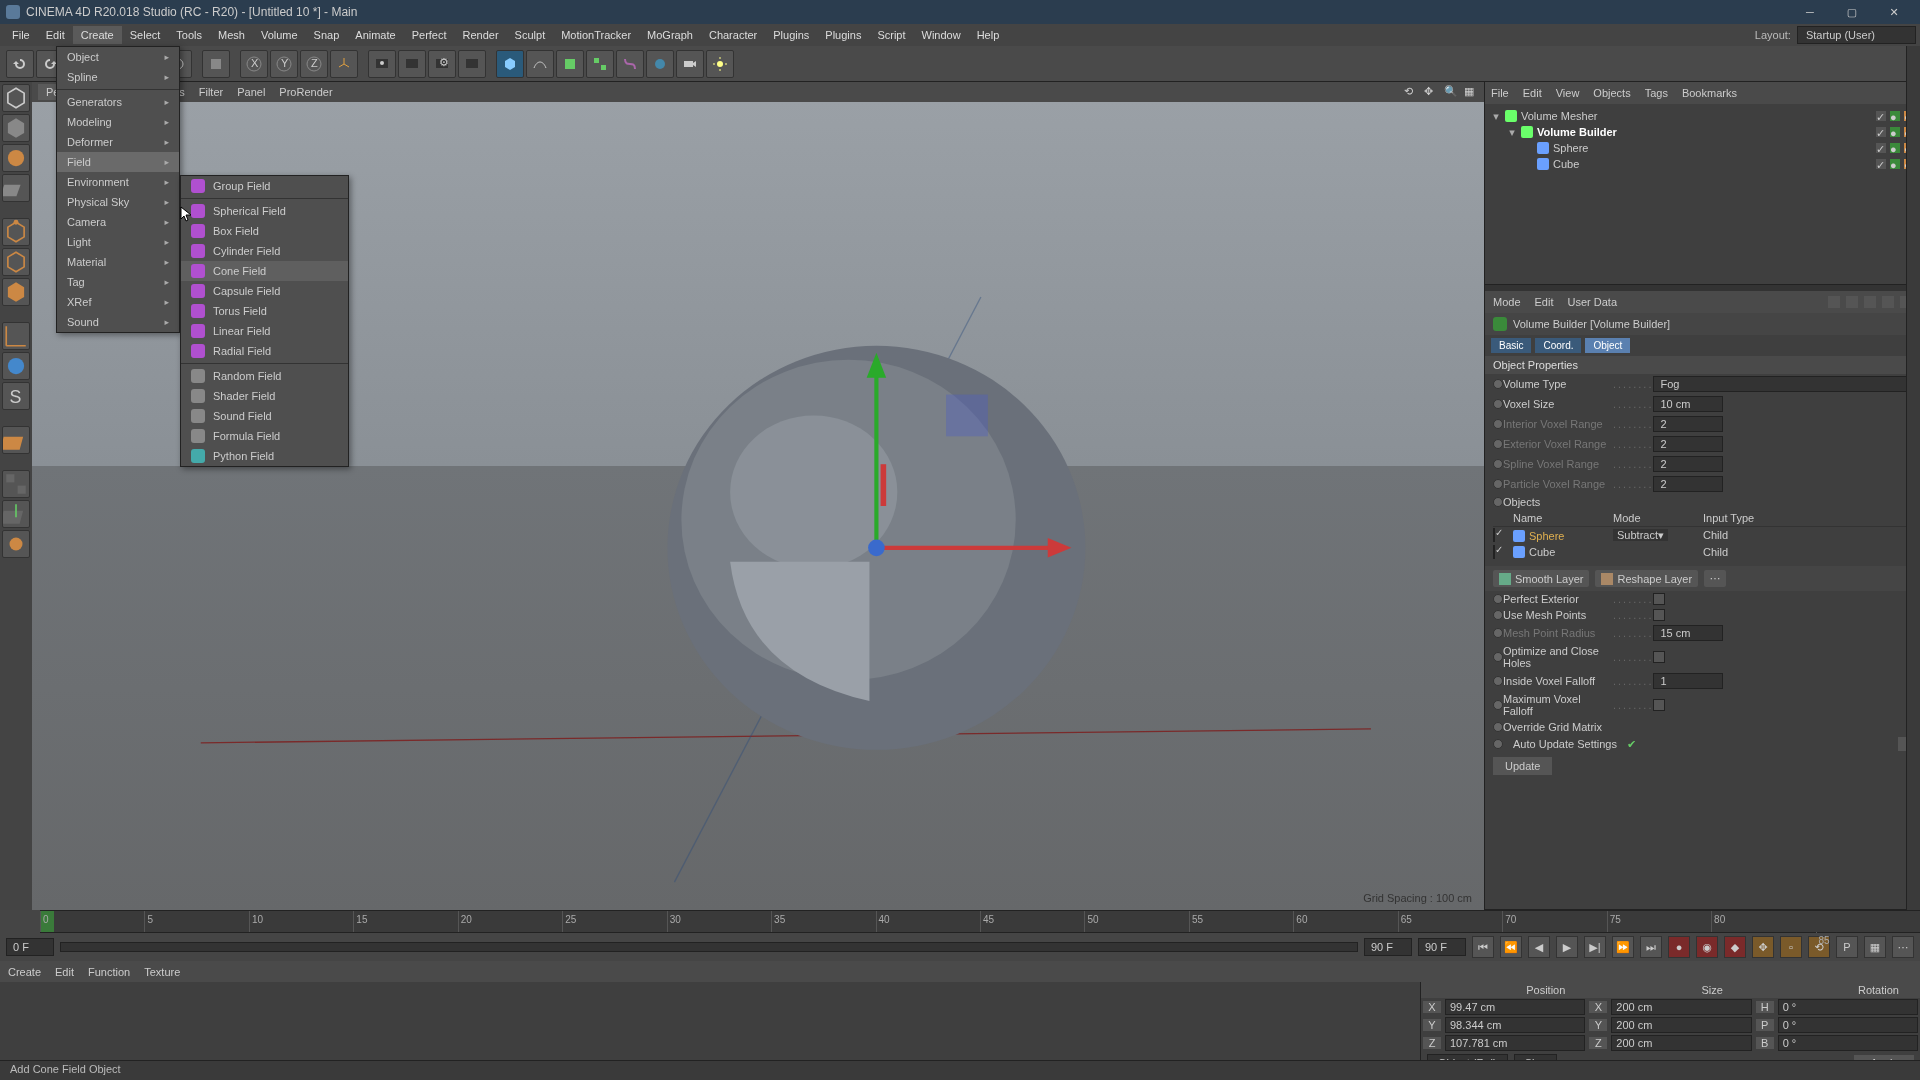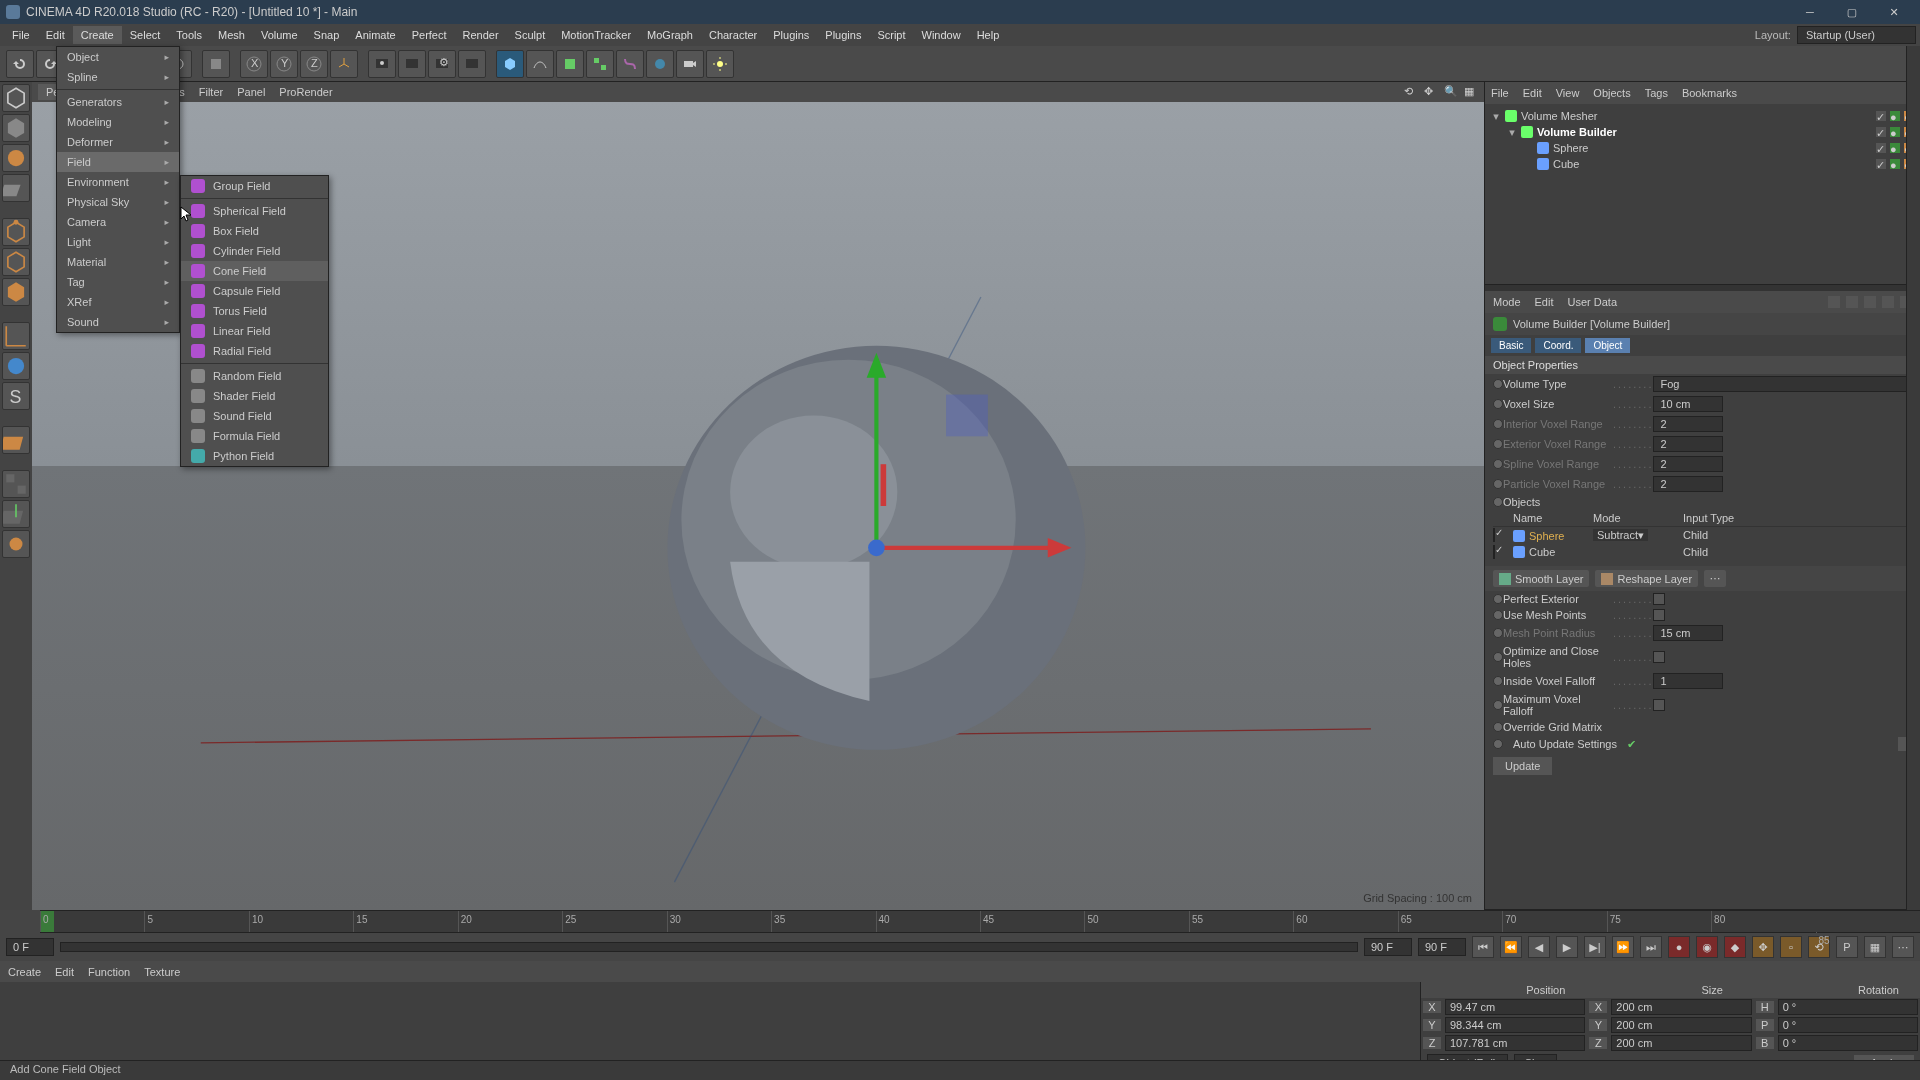--- a/index.html
+++ b/index.html
@@ -41,21 +41,21 @@
 
 .viewport { flex:1; background:linear-gradient(#9aa0a6 0%,#8a9096 45%,#707478 45%,#66686a 100%); position:relative; overflow:hidden; }
 .grid-text { position:absolute; right:12px; bottom:6px; color:#333; font-size:11px; }
 
 
 .dropdown { position:absolute; background:#4f4f4f; border:1px solid #222; z-index:50; box-shadow:2px 2px 6px rgba(0,0,0,.4); }
 .dropdown.primary { left:56px; top:46px; width:124px; }
 .dropdown .item { padding:4px 10px; display:flex; align-items:center; justify-content:space-between; color:#ddd; }
 .dropdown .item.hover { background:#6a6a6a; }
 .dropdown .item .arrow { font-size:9px; color:#aaa; }
-.dropdown.sub { left:180px; top:175px; width:149px; }
+.dropdown.sub { left:180px; top:175px; width:169px; }
 .dropdown.sub .item { padding:3px 10px; gap:8px; justify-content:flex-start; }
 .dropdown.sub .item .ico { width:14px; height:14px; border-radius:3px; }
 .dropdown.sub .sep { height:1px; background:#333; margin:2px 0; }
 .dropdown.sub .item.hl { background:#5f5f5f; }
 
 
 .cursor { position:absolute; left:180px; top:206px; z-index:60; pointer-events:none; }
 .cursor svg { width:16px; height:16px; }
 
 
@@ -85,21 +85,21 @@
 .prop .dot { width:10px; height:10px; border-radius:50%; background:#666; border:1px solid #333; }
 .prop .lbl { flex:0 0 110px; color:#ccc; }
 .prop .lbl.disabled { color:#777; }
 .prop .dots { flex:0 0 auto; color:#666; letter-spacing:2px; }
 .prop .val { background:#333; border:1px solid #222; padding:1px 6px; min-width:70px; color:#ccc; }
 .prop .val.wide { flex:1; }
 .obj-table { padding:0 8px 6px; }
 .obj-table .hdr, .obj-table .row { display:flex; padding:2px 0; }
 .obj-table .hdr { color:#aaa; border-bottom:1px solid #333; }
 .obj-table .col1 { width:20px; }
-.obj-table .col2 { width:80px; display:flex; align-items:center; gap:4px; }
+.obj-table .col2 { width:100px; display:flex; align-items:center; gap:4px; }
 .obj-table .col3 { width:90px; }
 .obj-table .col4 { flex:1; }
 .obj-table .chk { width:12px; height:12px; background:#555; border:1px solid #222; position:relative; }
 .obj-table .chk::after { content:"✓"; position:absolute; top:-2px; left:1px; font-size:10px; color:#ccc; }
 .obj-table .sel { color:#e0b050; }
 .obj-table .mode { background:#333; padding:0 4px; }
 .btnbar { display:flex; gap:6px; padding:4px 8px; background:#454545; }
 .btnbar .b { display:flex; align-items:center; gap:4px; background:#555; padding:2px 6px; border-radius:2px; }
 .btnbar .b .ico { width:12px; height:12px; }
 .btm-btn { background:#555; padding:3px 12px; margin:4px 8px; display:inline-block; }

